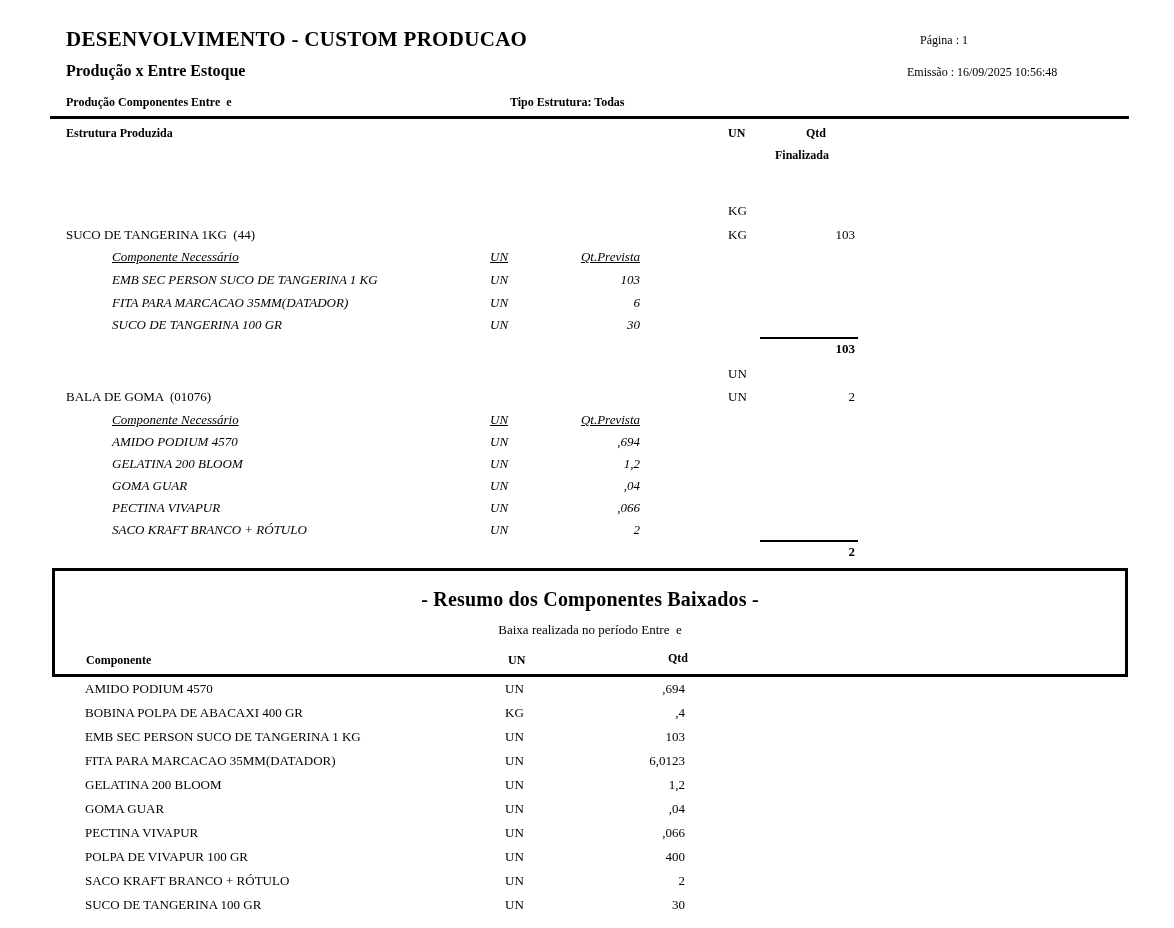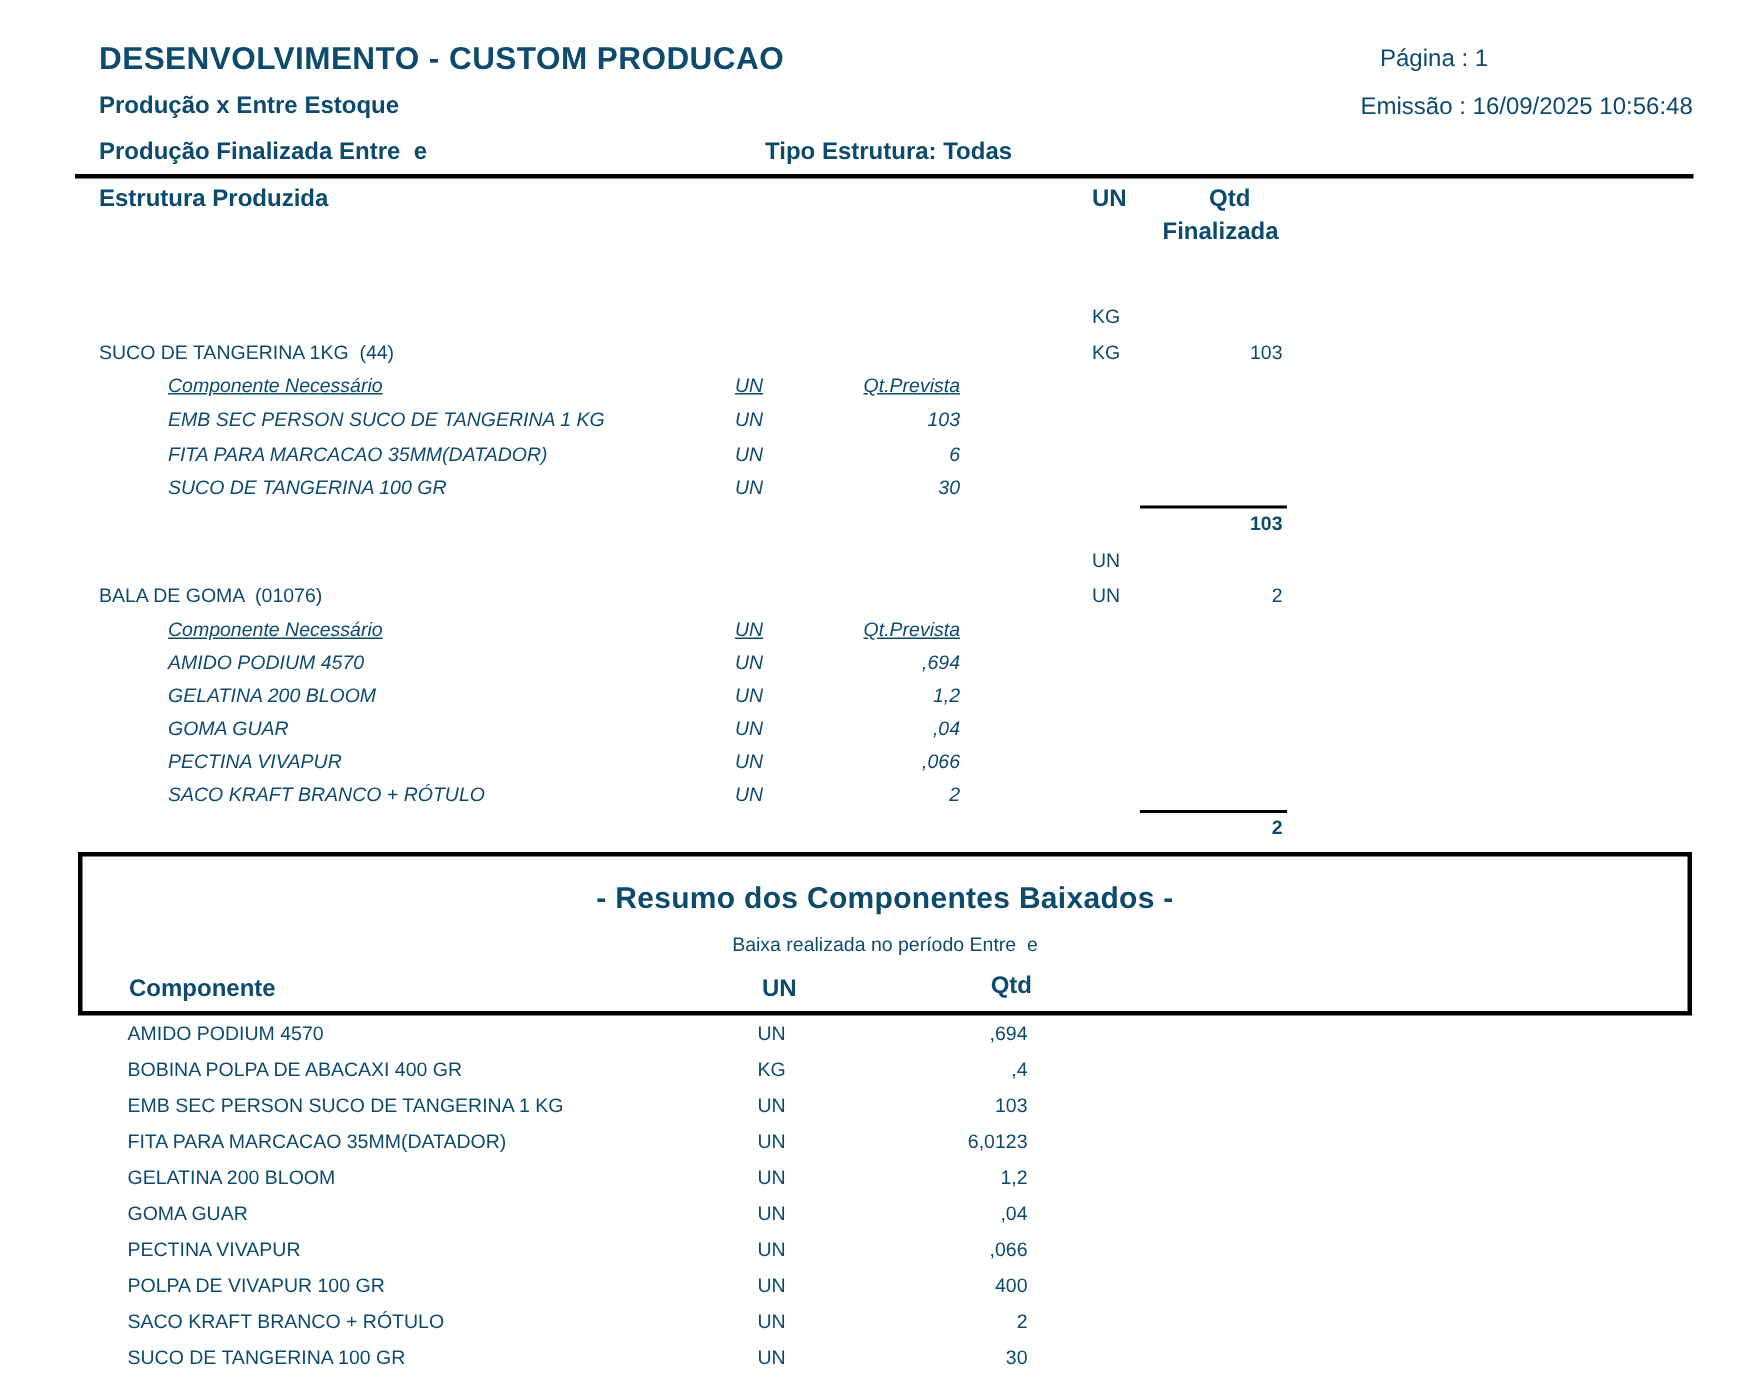--- a/index.html
+++ b/index.html
@@ -1,29 +1,29 @@
 <!DOCTYPE html>
 <html><head>
 <meta charset="utf-8">
 <style>
   html,body{margin:0;padding:0;background:#ffffff;}
   .page{
     position:relative;
     width:1174px;height:928px;
     background:#ffffff;
-    font-family:Liberation Sans, sans-serif;
-    color:#0c4a6e;
+    font-family:Liberation Serif, serif;
+    color:#000000;
     overflow:hidden;
   }
   .abs{position:absolute;white-space:pre;}
   .b{font-weight:bold;}
   .i{font-style:italic;}
   .u{text-decoration:underline;}
   .t13{font-size:13px;line-height:15px;}
-  .t14{font-size:16px;line-height:16px;}
+  .t14{font-size:12px;line-height:16px;}
   .t16{font-size:16px;line-height:18px;}
   .t21{font-size:21px;line-height:23px;letter-spacing:0.3px;}
   .t19{font-size:20px;line-height:22px;letter-spacing:0.2px;}
   .num{text-align:right;}
   .rule-thick{position:absolute;left:50px;width:1079px;height:3px;background:#000;}
   .gray-band{
     position:absolute;left:45px;width:1084px;height:29px;background:#c0c0c0;
     display:flex;align-items:center;padding-left:7px;box-sizing:border-box;
   }
   .total-rule{position:absolute;left:760px;width:98px;height:2px;background:#000;}
@@ -48,21 +48,21 @@
 <body>
 
 <div class="page">
 
   <div class="abs b t21" style="left:66px;top:28px;">DESENVOLVIMENTO - CUSTOM PRODUCAO</div>
   <div class="abs t14" style="left:920px;top:32px;">Página : 1</div>
 
   <div class="abs b t16" style="left:66px;top:62px;">Produção x Entre Estoque</div>
   <div class="abs t14" style="left:907px;top:64px;">Emissão : 16/09/2025 10:56:48</div>
 
-  <div class="abs b t14" style="left:66px;top:94px;">Produção Finalizada Entre  e</div>
+  <div class="abs b t14" style="left:66px;top:94px;">Produção Componentes Entre  e</div>
   <div class="abs b t14" style="left:510px;top:94px;">Tipo Estrutura: Todas</div>
 
   <div class="rule-thick" style="top:116px;"></div>
 
   <div class="abs b t14" style="left:66px;top:125px;">Estrutura Produzida</div>
   <div class="abs b t14 col-main-un" style="top:125px;">UN</div>
   <div class="abs b t14" style="left:806px;top:125px;">Qtd</div>
   <div class="abs b t14" style="left:775px;top:147px;">Finalizada</div>
 
 

